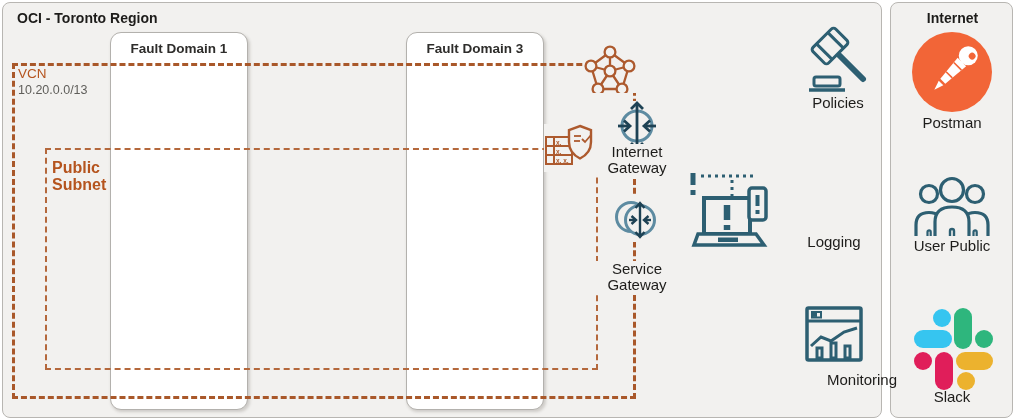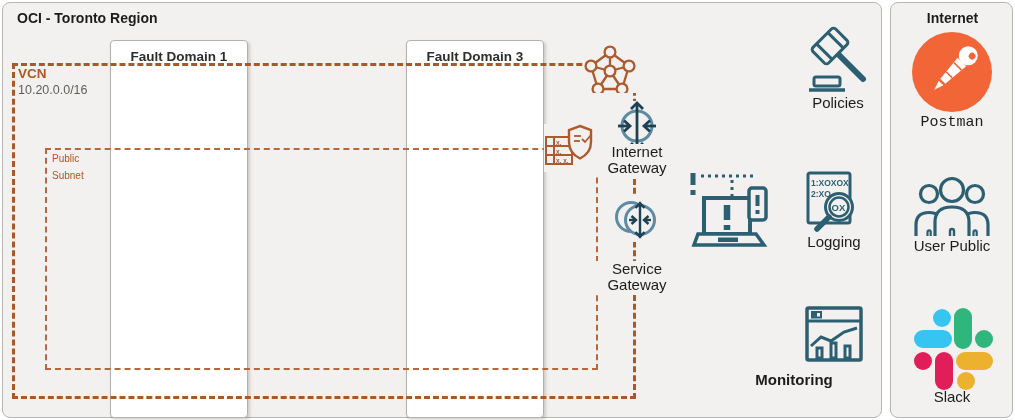--- a/index.html
+++ b/index.html
@@ -12,36 +12,36 @@
     position:absolute; background:var(--region-bg); border:1.5px solid var(--region-border);
     border-radius:8px; box-sizing:border-box;
   }
   #oci-region   { left:2px;  top:2px; width:880px; height:416px; }
   #internet-panel { left:890px; top:2px; width:123px; height:416px; }
   .region-title { position:absolute; font-size:14px; font-weight:bold; color:var(--text-dark); white-space:nowrap; }
   #oci-title { left:14px; top:7px; }
   #internet-title { top:7px; left:0; width:123px; text-align:center; }
 
   .fd {
-    position:absolute; top:40px; width:138px; height:378px; background:var(--box-bg);
-    border:1px solid var(--box-border); border-radius:4px; box-sizing:border-box;
+    position:absolute; top:32px; width:138px; height:378px; background:var(--box-bg);
+    border:1px solid var(--box-border); border-radius:11px; box-sizing:border-box;
     box-shadow:1.5px 2px 3px rgba(80,72,62,0.22); z-index:1;
   }
   #fd1{left:110px;} #fd2{left:258px;} #fd3{left:406px;}
   .fd-title { margin-top:8px; text-align:center; font-size:13.5px; font-weight:bold; color:#2e2d2b; }
 
   .dash-rect { position:absolute; box-sizing:border-box; z-index:2; pointer-events:none; }
   #vcn-rect    { left:12px; top:63px;  width:624px; height:336px; border:3px dashed var(--dash-orange); }
   #subnet-rect { left:45px; top:148px; width:553px; height:222px; border:2px dashed var(--dash-orange-light); }
 
   .net-label { position:absolute; z-index:3; }
   #vcn-label { left:18px; top:66px; }
-  #vcn-label .name { font-size:13.5px; font-weight:bold; color:var(--label-orange); }
+  #vcn-label .name { font-size:13.5px; font-weight:normal; color:var(--label-orange); }
   #vcn-label .cidr { font-size:12.5px; color:var(--text-gray); margin-top:2px; }
-  #subnet-label { left:52px; top:150px; font-size:10px; font-weight:normal; color:var(--label-orange); line-height:17px; }
+  #subnet-label { left:52px; top:159px; font-size:16px; font-weight:bold; color:var(--label-orange); line-height:17px; }
 
   .icon { position:absolute; z-index:3; }
   .halo { background:var(--region-bg); }
 
   .lbl { position:absolute; z-index:3; font-size:15px; color:var(--text-dark); text-align:center; line-height:16px; }
   .lbl.bg { background:var(--region-bg); }
 
   svg { display:block; }
   svg text { font-family:"Liberation Sans", sans-serif; }
   .st-teal   { stroke:var(--icon-teal);  fill:none; }
@@ -69,21 +69,21 @@
   </div>
   <div class="fd" id="fd3">
     <div class="fd-title">Fault Domain 3</div>
   </div>
 
   <div class="dash-rect" id="vcn-rect"></div>
   <div class="dash-rect" id="subnet-rect"></div>
 
   <div class="net-label" id="vcn-label">
     <div class="name">VCN</div>
-    <div class="cidr">10.20.0.0/16</div>
+    <div class="cidr">10.20.0.0/13</div>
   </div>
   <div class="net-label" id="subnet-label">
     <div>Public</div>
     <div>Subnet</div>
   </div>
 
   <div class="icon halo" style="left:584px; top:45px;">
     <svg width="52" height="48" viewBox="0 0 52 48">
       <g class="st-orange" stroke-width="2.3">
         <path d="M26,7 L45,21 L38,44 L14,44 L7,21 Z"></path>
@@ -187,71 +187,60 @@
           <line x1="13" y1="28" x2="35" y2="28"></line>
         </g>
         <line x1="34" y1="30" x2="57" y2="53" stroke-width="6" stroke-linecap="round"></line>
         <rect x="8" y="51" width="26" height="9" rx="2"></rect>
         <line x1="3" y1="64" x2="39" y2="64" stroke-width="3.5"></line>
       </g>
     </svg>
   </div>
   <div class="lbl" style="left:798px; top:95px; width:80px;">Policies</div>
 
-  <div class="icon" style="left:804px; top:170px;">
-    <svg width="60" height="64" viewBox="0 0 60 64">
-      <rect x="4" y="3" width="42" height="50" rx="2" class="st-teal" stroke-width="3"></rect>
-      <text x="7" y="16" font-size="8.5" class="txt-teal">1:XOXOX</text>
-      <text x="7" y="27" font-size="8.5" class="txt-teal">2:XO</text>
-      <circle cx="35" cy="37" r="13.5" class="st-teal f-bg" stroke-width="3"></circle>
-      <circle cx="35" cy="37" r="9.5" class="st-teal" stroke-width="2.5"></circle>
-      <text x="27.5" y="41" font-size="9.5" class="txt-teal">OX</text>
-      <line x1="25" y1="47" x2="13" y2="59" class="st-teal" stroke-width="5.5" stroke-linecap="round"></line>
-    </svg>
-  </div>
   <div class="lbl" style="left:794px; top:234px; width:80px;">Logging</div>
 
   <div class="icon" style="left:804px; top:304px;">
     <svg width="60" height="60" viewBox="0 0 60 60">
       <g class="st-teal" stroke-width="3.5">
         <rect x="3" y="4" width="54" height="52" rx="1.5"></rect>
         <line x1="3" y1="17" x2="57" y2="17" stroke-width="3"></line>
       </g>
       <g class="st-teal" stroke-width="2">
         <rect x="8" y="8" width="9" height="5.5"></rect>
         <rect x="9.5" y="9.7" width="2.5" height="2.2" class="f-teal"></rect>
       </g>
       <polyline points="7,42 17,33 27,37 40,28 53,24" class="st-teal" stroke-width="3"></polyline>
       <g class="st-teal" stroke-width="3">
         <rect x="13" y="44" width="5" height="10"></rect>
         <rect x="27" y="39" width="5" height="15"></rect>
         <rect x="41" y="42" width="5" height="12"></rect>
       </g>
     </svg>
   </div>
-  <div class="lbl" style="left:744px; top:372px; width:100px;font-weight:bold;">Monitoring</div>
+  <div class="lbl" style="left:812px; top:372px; width:100px;">Monitoring</div>
 
   <div class="region" id="internet-panel">
     <div class="region-title" id="internet-title">Internet</div>
   </div>
 
   <div class="icon" style="left:912px; top:32px;">
     <svg width="80" height="80" viewBox="0 0 80 80">
       <circle cx="40" cy="40" r="40" fill="var(--postman-orange)"></circle>
       <g transform="rotate(45 40 40)">
         <path d="M34,26 H46 L43.5,53 H36.5 Z" fill="#ffffff"></path>
         <line x1="34.6" y1="32" x2="45.4" y2="32" stroke="var(--postman-orange)" stroke-width="1.6"></line>
         <line x1="35.6" y1="44" x2="44.4" y2="44" stroke="var(--postman-orange)" stroke-width="1.6"></line>
         <circle cx="40" cy="17" r="9.5" fill="#ffffff"></circle>
         <circle cx="43" cy="14.5" r="3.4" fill="var(--postman-orange)"></circle>
         <path d="M36.8,55.5 H43.2 L40,65 Z" fill="#ffffff"></path>
       </g>
     </svg>
   </div>
-  <div class="lbl" style="left:902px; top:115px; width:100px;font-family:Liberation Mono, monospace;">Postman</div>
+  <div class="lbl" style="left:902px; top:115px; width:100px;">Postman</div>
 
   <div class="icon" style="left:913px; top:170px;">
     <svg width="78" height="68" viewBox="0 0 78 68">
       <g class="st-teal" stroke-width="3.2">
         <circle cx="16" cy="24" r="8.5"></circle>
         <circle cx="62" cy="24" r="8.5"></circle>
         <path d="M3,66 V55 C3,46 8.5,42.5 16,42.5 C23.5,42.5 29,46 29,55 V66"></path>
         <path d="M49,66 V55 C49,46 54.5,42.5 62,42.5 C69.5,42.5 75,46 75,55 V66"></path>
         <path d="M22,66 V52 C22,41 29,37 39,37 C49,37 56,41 56,52 V66" class="f-bg"></path>
         <circle cx="39" cy="20" r="11.5" class="f-bg"></circle>

